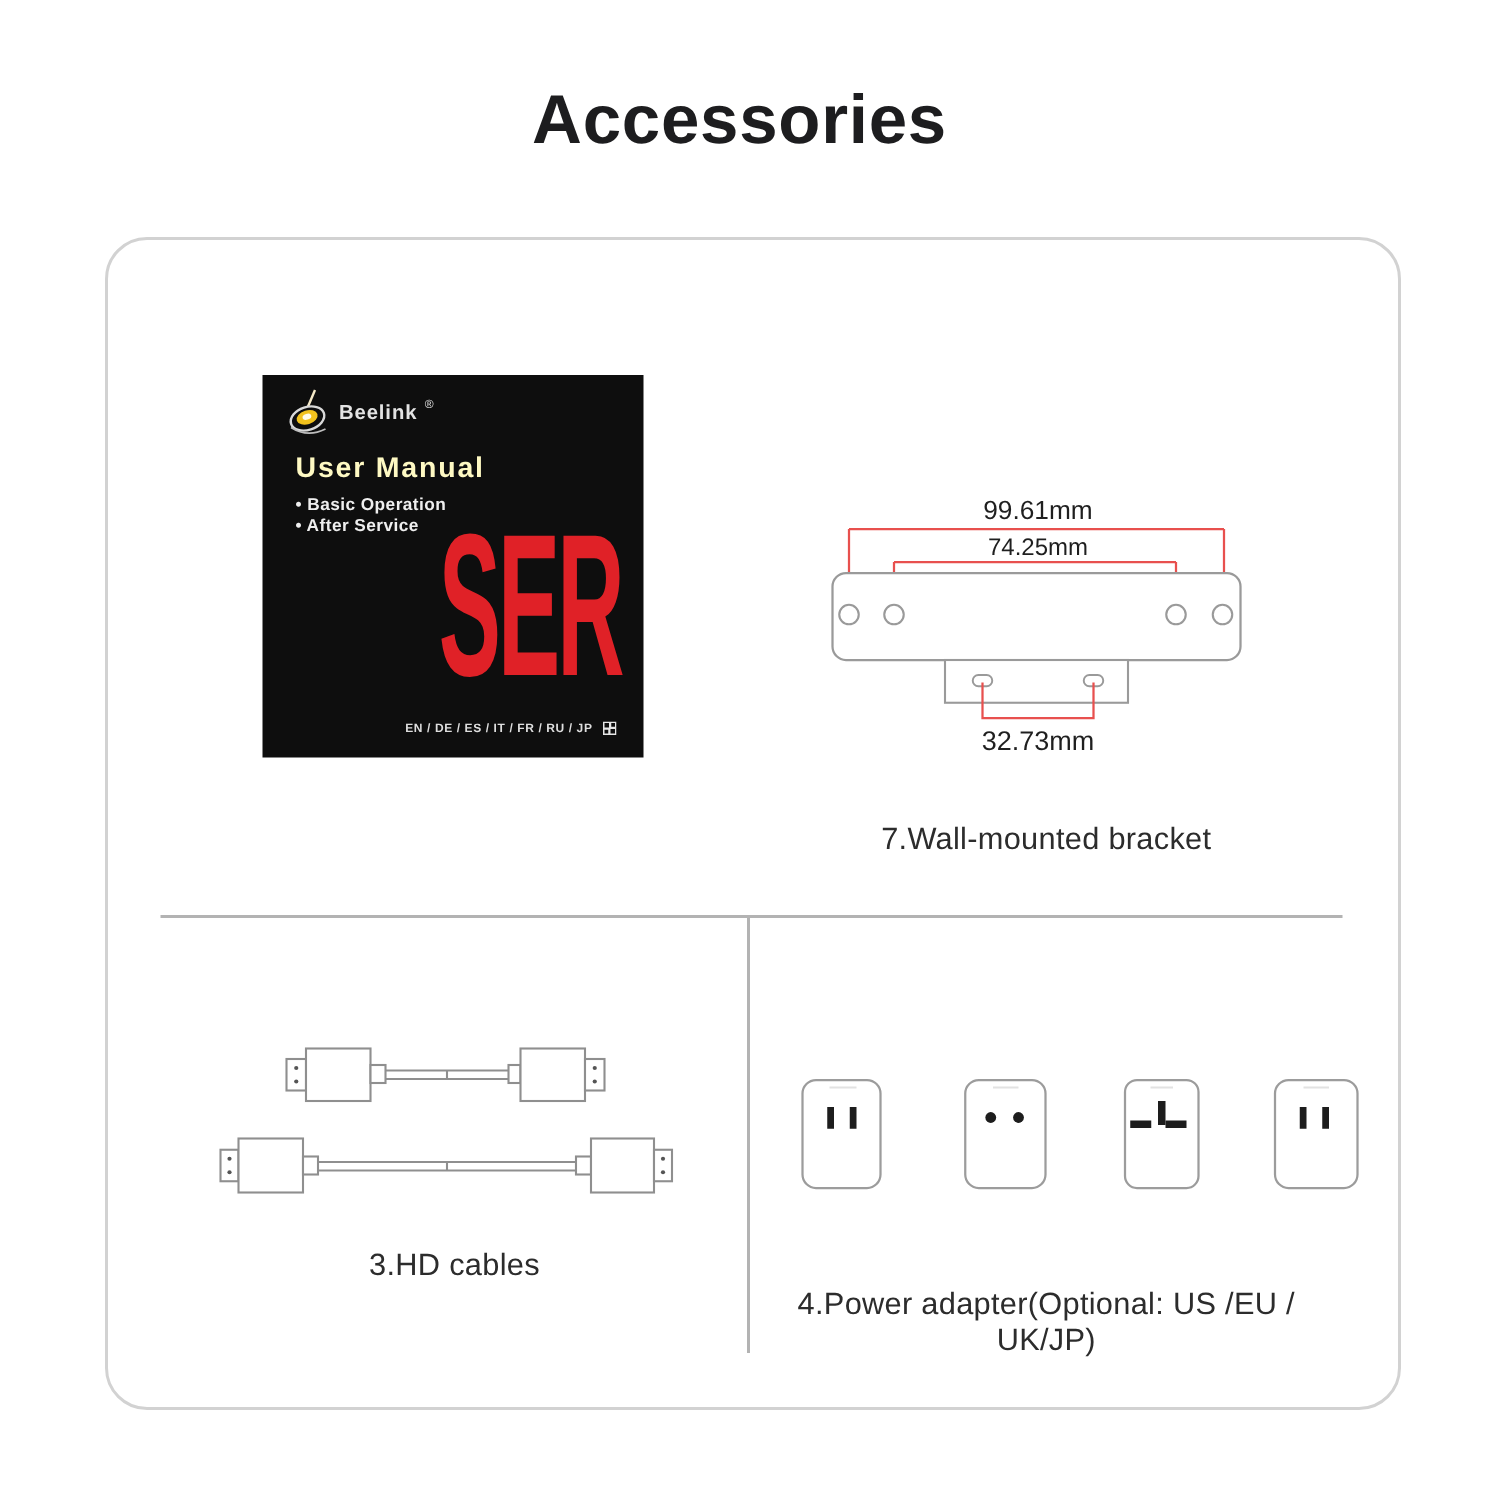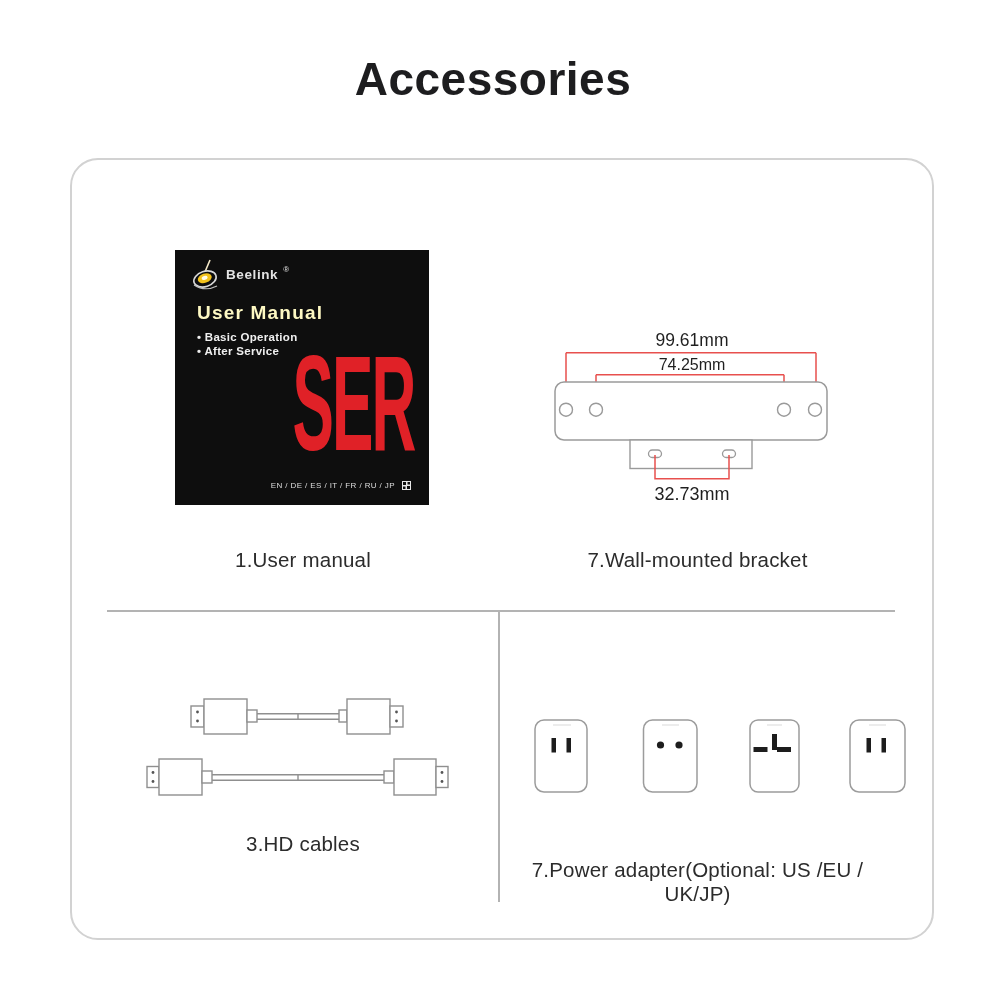--- a/index.html
+++ b/index.html
@@ -18,21 +18,21 @@
   .brand-name{color:#e3e3e3;font-size:13.5px;font-weight:bold;letter-spacing:.6px;}
   .brand-reg{color:#e3e3e3;font-size:8px;vertical-align:super;position:relative;top:-5px;}
   .manual-title{position:absolute;left:22px;top:52px;color:#fef9c3;font-size:19px;
           font-weight:bold;letter-spacing:1.2px;}
   .manual-bullets{position:absolute;left:22px;top:80px;color:#efefef;font-size:11.5px;
           font-weight:bold;line-height:1.25;letter-spacing:.3px;}
   .model-name{position:absolute;right:14px;top:86px;color:var(--accent-red,#e02127);
           font-size:135px;font-weight:900;line-height:1;letter-spacing:-4px;
           transform:scaleX(.46);transform-origin:right top;}
   .lang-row{position:absolute;right:18px;bottom:15px;display:flex;align-items:center;gap:7px;}
-  .lang-text{color:#dedede;font-size:8px;font-weight:normal;letter-spacing:.4px;white-space:nowrap;}
+  .lang-text{color:#dedede;font-size:8px;font-weight:bold;letter-spacing:.4px;white-space:nowrap;}
 
   
   .cap{position:absolute;font-size:20.5px;color:#2c2c2c;text-align:center;letter-spacing:.2px;}
   .cap1{left:35px;top:388px;width:392px;}
   .cap2{left:428px;top:388px;width:395px;}
   .cap3{left:35px;top:672px;width:392px;}
   .cap4{left:428px;top:698px;width:395px;}
 
   .abs{position:absolute;}
   svg{display:block;}
@@ -153,18 +153,17 @@
         <rect x="250" y="35" width="14" height="5" fill="#1d1d1d"></rect>
       </g>
       <g>
         <rect x="323" y="8" width="55" height="72" rx="9" fill="#fff" stroke="#9c9c9c" stroke-width="1.5"></rect>
         <path d="M342 13 H359" stroke="#e2e2e2" stroke-width="1.3"></path>
         <rect x="339.5" y="26" width="4.5" height="14.5" fill="#1d1d1d"></rect>
         <rect x="354.5" y="26" width="4.5" height="14.5" fill="#1d1d1d"></rect>
       </g>
     </svg>
 
-    <div class="cap cap1">1.User manual</div>
     <div class="cap cap2">7.Wall-mounted bracket</div>
     <div class="cap cap3">3.HD cables</div>
-    <div class="cap cap4">7.Power adapter(Optional: US /EU / UK/JP)</div>
+    <div class="cap cap4">4.Power adapter(Optional: US /EU / UK/JP)</div>
   </div>
 </div>
 
 </body></html>

